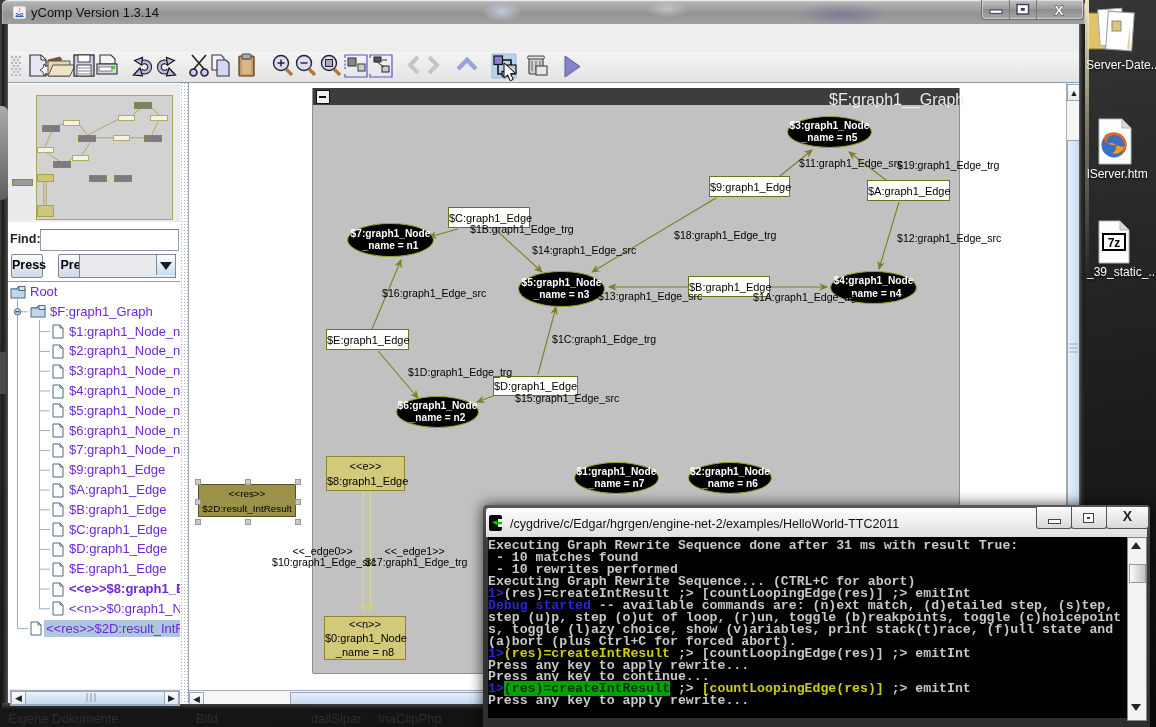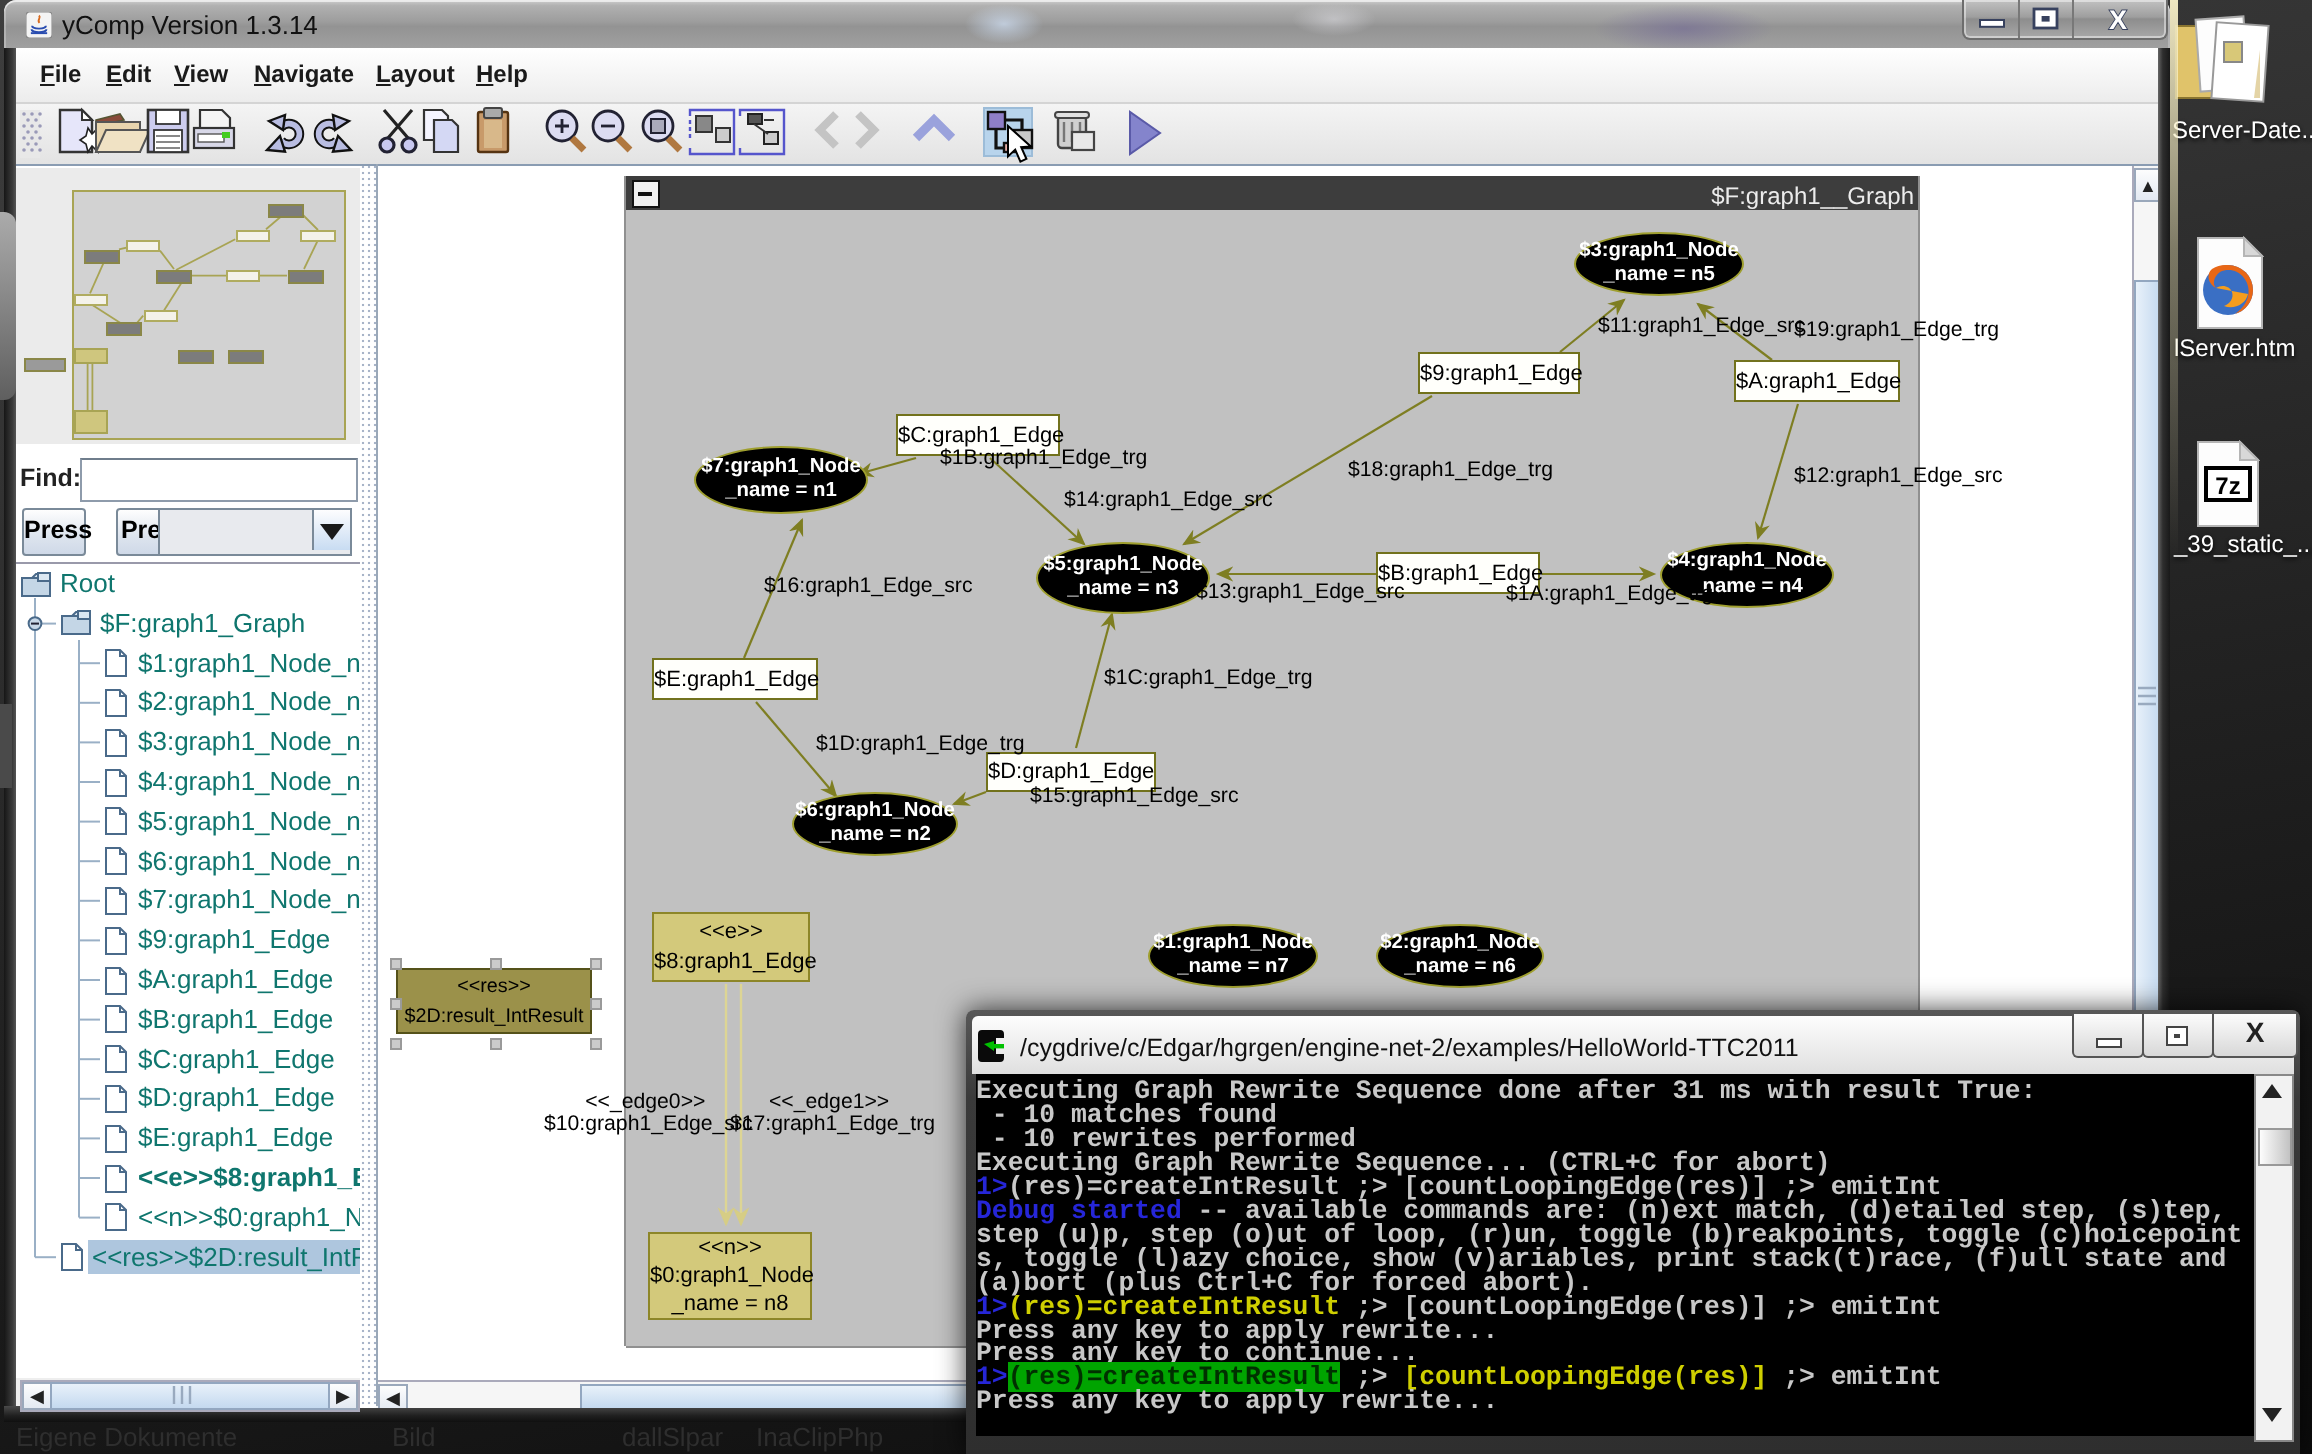--- a/index.html
+++ b/index.html
@@ -22,21 +22,21 @@
   background:linear-gradient(180deg,#fff,#ececec);border-bottom:1px solid #d4d4d4;}
 .menu{position:absolute;top:6px;font-weight:bold;font-size:12px;color:#1a1a1a;}
 .menu u{text-decoration:underline;}
 #toolbar{position:absolute;left:0;top:28px;width:1071px;height:30px;
   background:linear-gradient(180deg,#f4f4f4,#e3e3e3);border-bottom:1px solid #c9c9c9;}
 
 #lpanel{position:absolute;left:0px;top:58px;width:172px;height:540px;background:#fff;}
 #overview{position:absolute;left:0px;top:2px;width:172px;height:138px;background:#ebebeb;}
 #splitter{position:absolute;left:172px;top:58px;width:8px;height:622px;background:#fff;background-image:radial-gradient(circle,#a8b4c8 0.6px,rgba(0,0,0,0) 0.8px);background-size:3px 3px;}
 #treewrap{position:absolute;left:0;top:199px;width:172px;height:407px;background:#fff;border-top:1px solid #99a;overflow:hidden;}
-.trow{position:absolute;font-size:13px;color:#0f766e;white-space:nowrap;}
+.trow{position:absolute;font-size:13px;color:#6d28d9;white-space:nowrap;}
 .mini-n{position:absolute;background:#7c7c7c;border:1px solid #8a8748;}
 .mini-w{position:absolute;background:#f4f2ea;border:1px solid #b0ac60;}
 .mini-k{position:absolute;background:#cfc67e;border:1px solid #a8a454;}
 
 #canvas{position:absolute;left:180px;top:58px;width:891px;height:622px;background:#fff;overflow:hidden;}
 #graybox{position:absolute;left:125px;top:6px;width:646px;height:585px;background:#c1c1c1;box-shadow:-1px 0 0 #909090,1px 0 0 #909090,0 1px 0 #909090;}
 #gtitle{position:absolute;left:125px;top:6px;width:646px;height:17px;background:#3d3d3d;}
 .gnode{position:absolute;background:#000;border:1px solid #9f9f2f;border-radius:50%;
   color:#fff;font-size:10.2px;font-weight:bold;text-align:center;line-height:12.5px;
   display:flex;flex-direction:column;justify-content:center;}
@@ -115,28 +115,20 @@
    <rect x="35" y="4.5" width="11.5" height="9.5" fill="#fff" stroke="#37415e" stroke-width="1.4"></rect>
    <rect x="38.8" y="8" width="4" height="2.8" fill="#37415e"></rect>
    <text x="77" y="14.5" text-anchor="middle" font-family="Liberation Sans" font-size="13.5" font-weight="bold" fill="#fff" stroke="#37415e" stroke-width="0.9" paint-order="stroke">X</text>
   </svg>
  </div>
 </div>
 <div id="winborderL"></div>
       <div id="winborderR"></div>
       <div id="winborderB"></div>
 <div id="client">
-<div id="menubar">
-<span class="menu" style="left:12px;"><u>F</u>ile</span>
-<span class="menu" style="left:45px;"><u>E</u>dit</span>
-<span class="menu" style="left:79px;"><u>V</u>iew</span>
-<span class="menu" style="left:119px;"><u>N</u>avigate</span>
-<span class="menu" style="left:180px;"><u>L</u>ayout</span>
-<span class="menu" style="left:230px;"><u>H</u>elp</span>
-</div>
 <div id="toolbar">
 <svg class="abs" style="left:0;top:0;" width="600" height="30" viewBox="0 0 600 30">
 
  <rect x="2" y="3" width="10" height="24" fill="#e8e8e8"></rect>
  <g fill="#9a9ab8">
   <circle cx="4" cy="5" r="0.9"></circle>
               <circle cx="8" cy="5" r="0.9"></circle>
               <circle cx="12" cy="5" r="0.9"></circle>
   <circle cx="6" cy="8" r="0.9"></circle>
               <circle cx="10" cy="8" r="0.9"></circle>
@@ -525,21 +517,21 @@
 <div class="abs" style="left:7px;top:417px;width:4px;height:4px;background:#cbcbcb;border:0.5px solid #9a9a9a;"></div>
 <div class="abs" style="left:7px;top:437px;width:4px;height:4px;background:#cbcbcb;border:0.5px solid #9a9a9a;"></div>
 <div class="abs" style="left:57px;top:397px;width:4px;height:4px;background:#cbcbcb;border:0.5px solid #9a9a9a;"></div>
 <div class="abs" style="left:57px;top:437px;width:4px;height:4px;background:#cbcbcb;border:0.5px solid #9a9a9a;"></div>
 <div class="abs" style="left:107px;top:397px;width:4px;height:4px;background:#cbcbcb;border:0.5px solid #9a9a9a;"></div>
 <div class="abs" style="left:107px;top:417px;width:4px;height:4px;background:#cbcbcb;border:0.5px solid #9a9a9a;"></div>
 <div class="abs" style="left:107px;top:437px;width:4px;height:4px;background:#cbcbcb;border:0.5px solid #9a9a9a;"></div>
 <div class="abs" style="left:128px;top:8px;width:12px;height:12px;background:#f0f0f0;border:1px solid #111;">
             <div class="abs" style="left:2px;top:5px;width:7px;height:2px;background:#111;"></div>
           </div>
-<div class="abs" style="left:641px;top:9px;width:128px;font-size:12px;color:#ececec;text-align:right;white-space:nowrap;">$F:graph1__Graph</div>
+<div class="abs" style="left:641px;top:9px;width:128px;font-size:16px;color:#ececec;text-align:right;white-space:nowrap;">$F:graph1__Graph</div>
 <div class="abs" style="left:878px;top:0px;width:13px;height:608px;background:#f6f6f6;border-left:1px solid #aab;">
 <div class="sbtn" style="left:0px;top:2px;width:12px;height:15px;">▲</div>
 <div class="sthumb" style="left:0px;top:58px;width:12px;height:415px;background:linear-gradient(90deg,#e8f1fa,#c4d9ef);"></div>
 <svg class="abs" style="left:2px;top:261px;" width="9" height="12">
               <path d="M0,1 h9 M0,5 h9 M0,9 h9" stroke="#99aabf" stroke-width="1.2"></path>
             </svg>
 <div class="sbtn" style="left:0px;top:592px;width:12px;height:15px;">▼</div>
           </div>
 <div class="abs" style="left:0px;top:608px;width:878px;height:14px;background:#f6f6f6;border-top:1px solid #aab;">
 <div class="sbtn" style="left:1px;top:1px;width:13px;height:12px;">◀</div>

